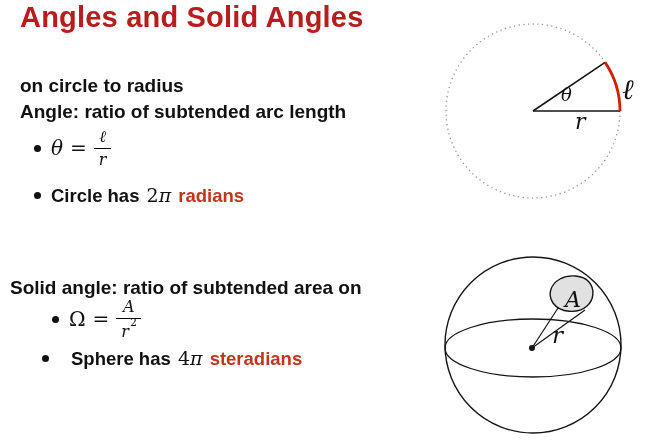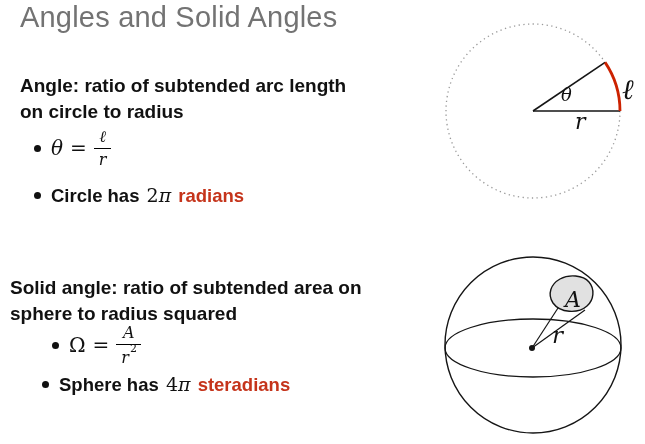--- a/index.html
+++ b/index.html
@@ -6,22 +6,22 @@
   .slide {
     position:relative;
     width:645px; height:444px;
     background:#ffffff;
     font-family:"Liberation Sans", sans-serif;
     color:#1a1a1a;
     overflow:hidden;
   }
   .title {
     position:absolute; left:20px; top:0px;
-    font-size:29px; font-weight:400; letter-spacing:0.2px;
-    color:#737373; line-height:34px;
+    font-size:29px; font-weight:700; letter-spacing:0.2px;
+    color:#b91c1c; line-height:34px;
   }
   .section { position:absolute; }
   .sec-angle { left:20px; top:73px; width:390px; }
   .sec-solid { left:10px; top:275px; width:420px; }
   .heading {
     font-size:19px; font-weight:700; line-height:26px; color:#111;
   }
   .bullet-row { display:flex; align-items:center; }
   .bullet-dot {
     width:7px; height:7px; border-radius:50%; background:#111;
@@ -35,39 +35,39 @@
     display:inline-flex; align-items:center;
     font-family:"DejaVu Serif", serif; font-size:20px; color:#111;
   }
   .formula .eq { margin:0 7px; }
   .frac { display:inline-block; text-align:center; line-height:1; }
   .frac .num { display:block; font-size:16px; padding:0 5px 3px; }
   .frac .den { display:block; font-size:16px; padding:2.5px 5px 0; border-top:1.5px solid #000; }
   .frac sup { font-size:11px; font-style:normal; position:relative; top:-5px; left:1px; }
   .fact-row { margin-top:7px; font-size:18.5px; font-weight:700; color:#111; }
   .sec-angle .fact-row { margin-left:14px;margin-top:16px; }
-  .sec-solid .fact-row { margin-left:32px; }
+  .sec-solid .fact-row { margin-left:32px;gap:12px; }
   .fact-math { font-family:"DejaVu Serif", serif; font-weight:400; font-size:19px; margin:0 2px; }
   .fact-red { font-weight:700; }
   .diagram { position:absolute; }
   .diag-circle { left:420px; top:20px; }
   .diag-sphere { left:420px; top:248px; }
   svg text { font-family:"DejaVu Serif", serif; fill:#111; }
 </style>
 </head>
 <body>
 
 <div class="slide">
 
   <div class="title">Angles and Solid Angles</div>
 
   <div class="section sec-angle">
     <div class="heading">
+      <div>on circle to radius</div>
       <div>Angle: ratio of subtended arc length</div>
-      <div>on circle to radius</div>
     </div>
     <div class="bullet-row formula-row">
       <span class="bullet-dot"></span>
       <span class="formula">
         <span class="ital">θ</span>
         <span class="eq">=</span>
         <span class="frac">
           <span class="num ital">ℓ</span>
           <span class="den ital">r</span>
         </span>
@@ -79,21 +79,20 @@
         <span>Circle has</span>
         <span class="fact-math"><span>2</span><span class="ital">π</span></span>
         <span class="fact-red" style="color:#c5341b">radians</span>
       </span>
     </div>
   </div>
 
   <div class="section sec-solid">
     <div class="heading">
       <div>Solid angle: ratio of subtended area on</div>
-      <div>sphere to radius squared</div>
     </div>
     <div class="bullet-row formula-row">
       <span class="bullet-dot"></span>
       <span class="formula">
         <span>Ω</span>
         <span class="eq">=</span>
         <span class="frac">
           <span class="num ital">A</span>
           <span class="den ital"><span>r</span><sup>2</sup></span>
         </span>

